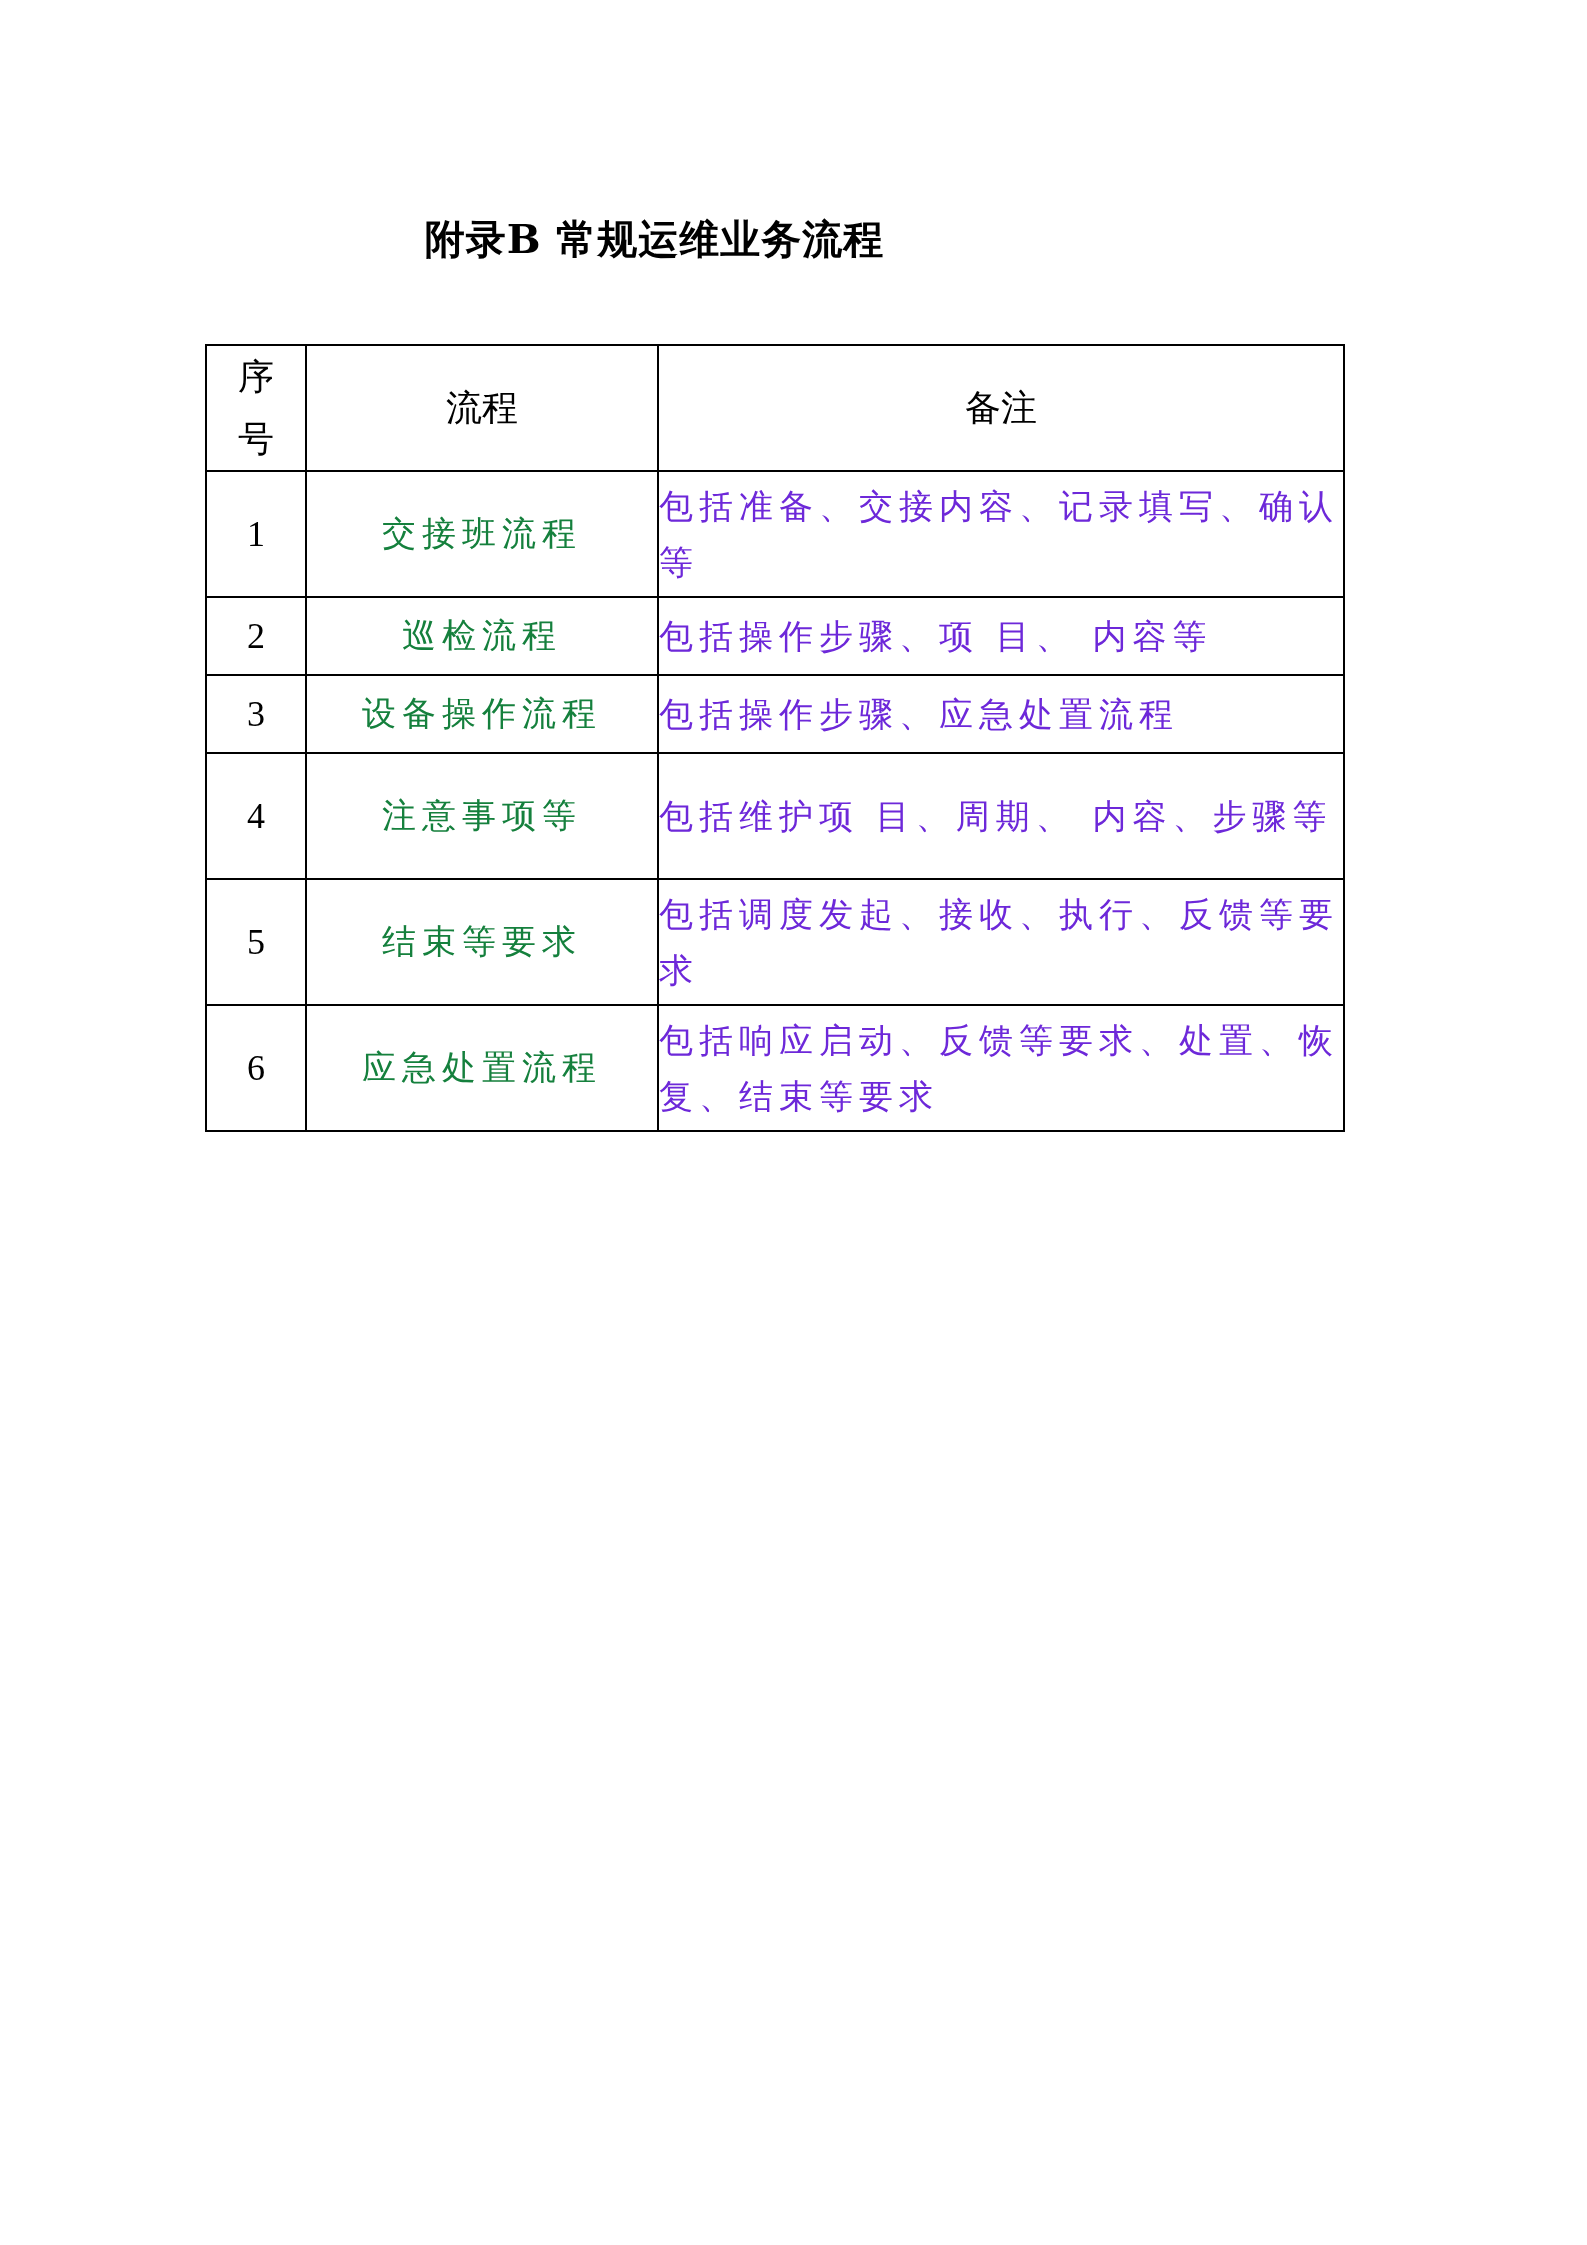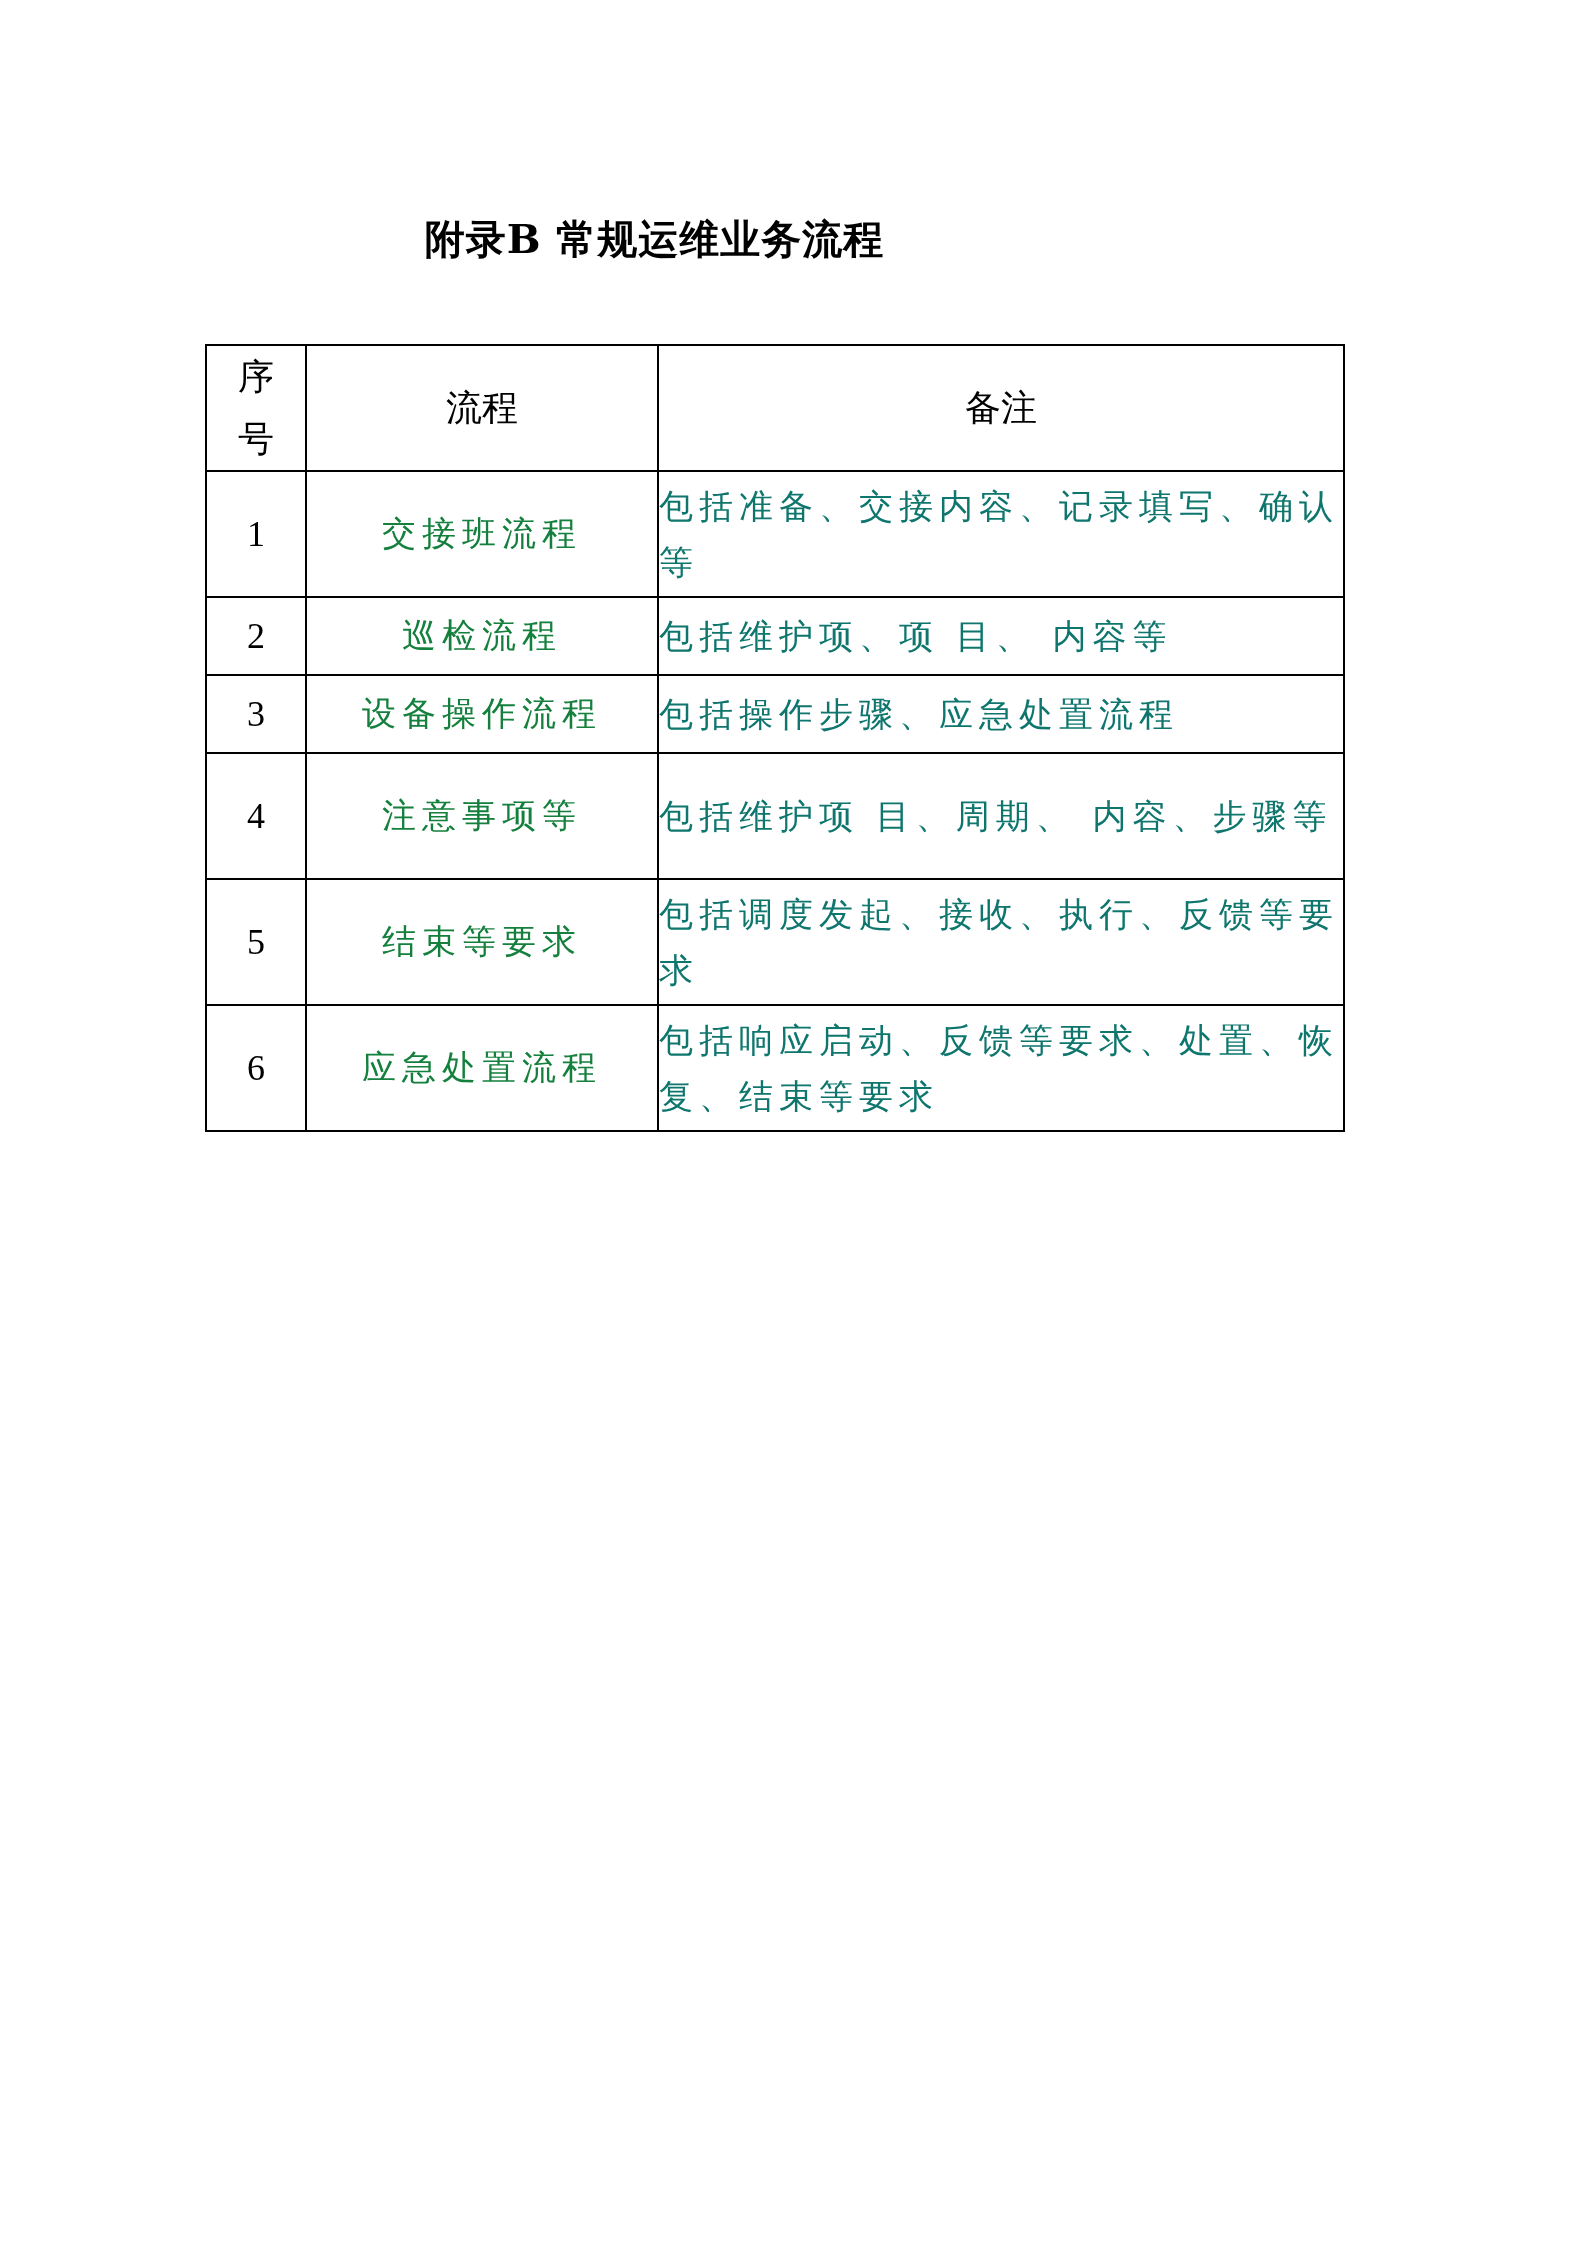--- a/index.html
+++ b/index.html
@@ -13,21 +13,21 @@
   table.grid td, table.grid th { border: 2px solid #000; padding: 0; vertical-align: middle; }
   col.c1 { width: 100px; } col.c2 { width: 352px; } col.c3 { width: 686px; }
   th { font-weight: normal; font-family: "DejaVu Sans", "Liberation Sans", sans-serif; font-size: 36px; }
   tr.head { height: 126px; }
   tr.r-tall { height: 126px; }
   tr.r-short { height: 78px; }
   .hdr-seq { line-height: 62px; text-align: center; }
   .hdr-seq span { display: block; }
   td.num { text-align: center; font-size: 36px; font-family: "Liberation Serif", serif; }
   td.name { text-align: center; font-size: 34px; letter-spacing: 6px; font-weight: 300; color: #15803d; }
-  td.note { font-size: 34px; letter-spacing: 6px; line-height: 56px; padding: 0 20px 0 22px; color: #0f766e; }
+  td.note { font-size: 34px; letter-spacing: 6px; line-height: 56px; padding: 0 20px 0 22px; color: #6d28d9; }
 </style>
 </head>
 <body>
 
 <div class="page-title">附录B  常规运维业务流程</div>
 
 <table class="grid">
   <colgroup>
       <col class="c1">
       <col class="c2">
@@ -43,21 +43,21 @@
     <th>备注</th>
   </tr>
   <tr class="r-tall">
     <td class="num">1</td>
     <td class="name">交接班流程</td>
     <td class="note">包括准备、交接内容、记录填写、确认等</td>
   </tr>
   <tr class="r-short">
     <td class="num">2</td>
     <td class="name">巡检流程</td>
-    <td class="note">包括维护项、项 目、 内容等</td>
+    <td class="note">包括操作步骤、项 目、 内容等</td>
   </tr>
   <tr class="r-short">
     <td class="num">3</td>
     <td class="name">设备操作流程</td>
     <td class="note">包括操作步骤、应急处置流程</td>
   </tr>
   <tr class="r-tall">
     <td class="num">4</td>
     <td class="name">注意事项等</td>
     <td class="note">包括维护项 目、周期、 内容、步骤等</td>

